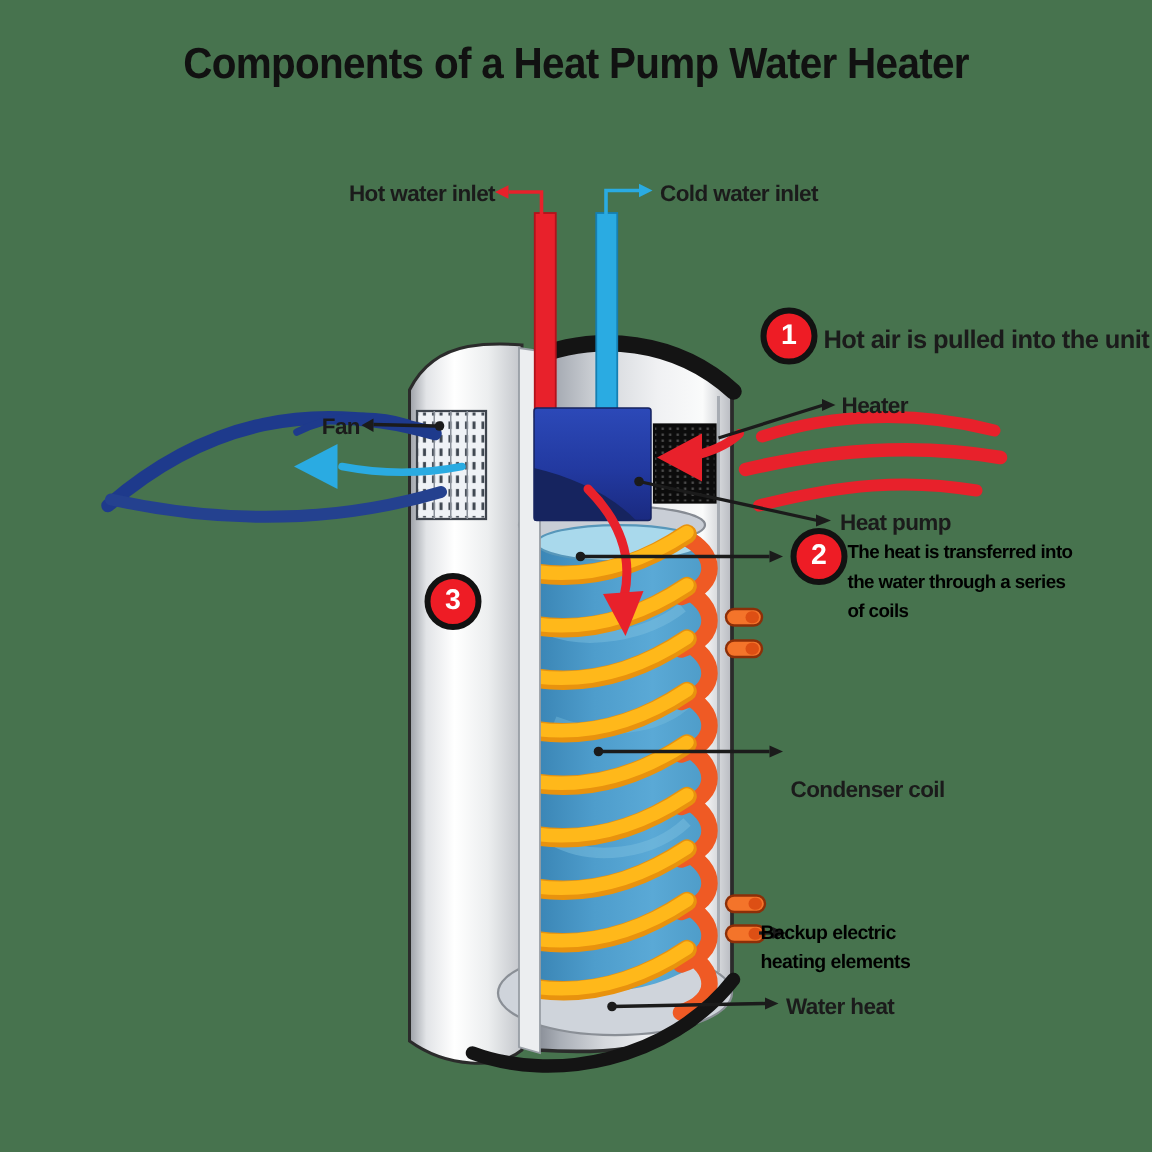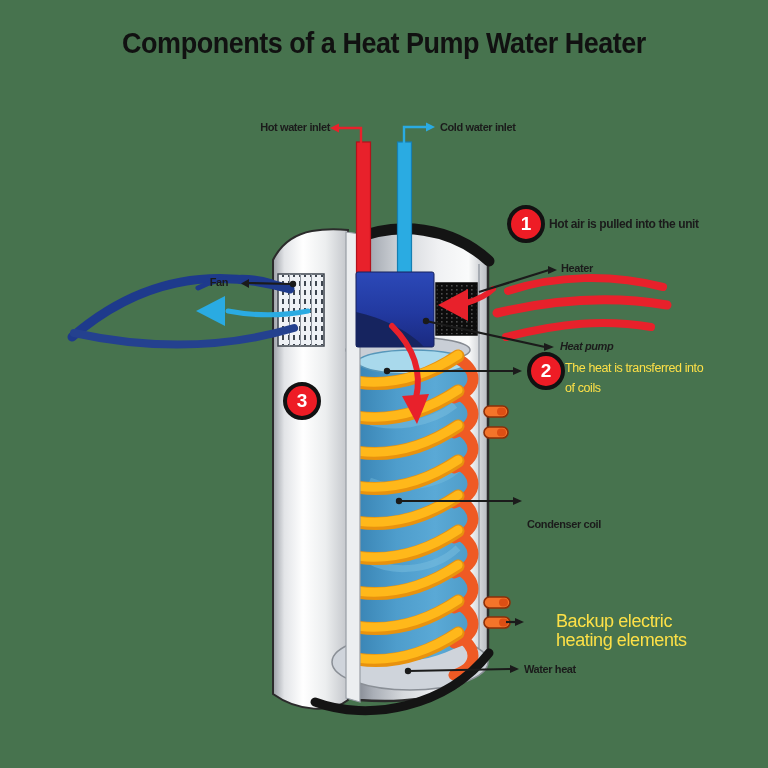--- a/index.html
+++ b/index.html
@@ -1,23 +1,23 @@
 <!DOCTYPE html>
 <html><head>
 <meta charset="utf-8">
 <style>
   html,body{margin:0;padding:0;}
   body{width:768px;height:768px;background:#47734E;font-family:"Liberation Sans",sans-serif;overflow:hidden;}
   .stage{position:relative;width:768px;height:768px;}
   .stage svg{position:absolute;left:0;top:0;}
   .title{position:absolute;top:27px;left:0;width:768px;text-align:center;font-size:29px;font-weight:800;color:#111;letter-spacing:-0.5px;transform:scaleX(0.93);white-space:nowrap;}
-  .lbl{position:absolute;font-size:11px;font-weight:bold;color:#1b1b1b;letter-spacing:-0.4px;white-space:nowrap;}
-  .lbl.small{font-size:12px;}
+  .lbl{position:absolute;font-size:15px;font-weight:bold;color:#1b1b1b;letter-spacing:-0.4px;white-space:nowrap;}
+  .lbl.small{font-size:17px;}
   .callout-circle{position:absolute;width:30px;height:30px;border:4px solid #121212;border-radius:50%;background:#EE1C25;color:#fff;font-size:19px;font-weight:bold;text-align:center;line-height:29px;}
-  .ctext{position:absolute;font-size:12.5px;font-weight:normal;color:#fde047;letter-spacing:-0.4px;white-space:nowrap;line-height:19.5px;}
+  .ctext{position:absolute;font-size:12.5px;font-weight:bold;color:#000000;letter-spacing:-0.4px;white-space:nowrap;line-height:19.5px;}
   .ctext div{white-space:nowrap;}
 </style>
 </head>
 <body style="background-color: rgb(71, 115, 78);">
 
 <div class="stage">
 
 <svg width="768" height="768" viewBox="0 0 768 768">
   <defs>
     <linearGradient id="shellGrad" x1="0" y1="0" x2="1" y2="0">
@@ -223,34 +223,35 @@
 
 <div class="title">Components of a Heat Pump Water Heater</div>
 
 <div class="lbl" style="right:438px;top:121px;">Hot water inlet</div>
 <div class="lbl" style="left:440px;top:121px;">Cold water inlet</div>
 
 <div class="callout-circle" style="left:507px;top:205px;">1</div>
 <div class="lbl small" style="left:549px;top:217px;">Hot air is pulled into the unit</div>
 
 <div class="lbl" style="left:561px;top:262px;">Heater</div>
-<div class="lbl" style="left:560px;top:340px;font-style:italic;">Heat pump</div>
+<div class="lbl" style="left:560px;top:340px;">Heat pump</div>
 
 <div class="callout-circle" style="left:527px;top:352px;">2</div>
 <div class="ctext" style="left:565px;top:359px;">
   <div>The heat is transferred into</div>
+  <div>the water through a series</div>
   <div>of coils</div>
 </div>
 
-<div class="lbl" style="right:540px;top:276px;">Fan</div>
+<div class="lbl" style="right:528px;top:276px;">Fan</div>
 
 <div class="callout-circle" style="left:283px;top:382px;">3</div>
 
 <div class="lbl" style="left:527px;top:494px;margin-top:24px;">Condenser coil</div>
 
-<div class="ctext" style="left:556px;top:612px;font-size:18px;line-height:19px;">
+<div class="ctext" style="left:507px;top:612px;font-size:13px;line-height:19px;">
   <div>Backup electric</div>
   <div>heating elements</div>
 </div>
 
 <div class="lbl" style="left:524px;top:663px;">Water heat</div>
 
 </div>
 
 </body></html>

